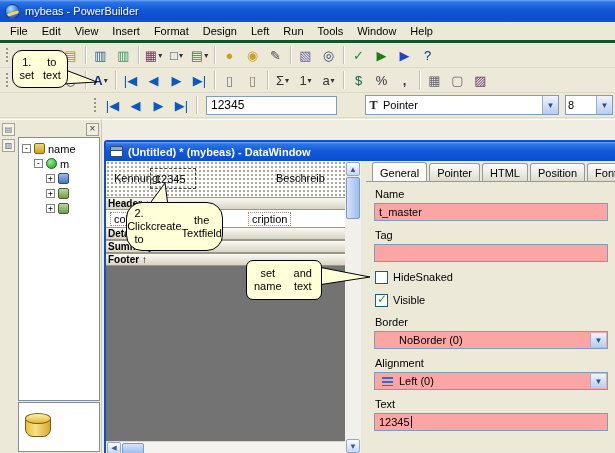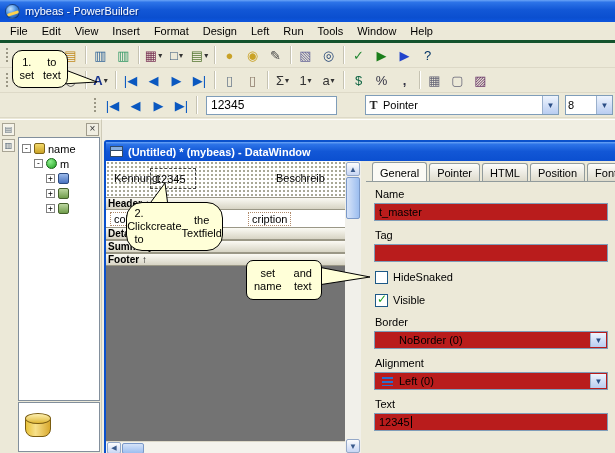--- a/index.html
+++ b/index.html
@@ -77,21 +77,21 @@
 .vscroll .sbtn{width:14px;height:14px;font-size:8px}
 .sthumb{width:14px;height:42px;margin-top:1px;background:linear-gradient(90deg,#d6e3f8,#9cbef0);border:1px solid #7a98c8;border-radius:2px}
 .sdown{margin-top:auto}
 
 .props{position:absolute;left:260px;top:0;right:0;bottom:0;background:#ece9d8;overflow:hidden}
 .tab-row{height:20px;display:flex;align-items:flex-end;padding-left:6px;overflow:hidden}
 .tab{padding:3px 7px 2px;border:1px solid #919b9c;border-bottom:none;border-radius:3px 3px 0 0;background:linear-gradient(180deg,#fdfdfb,#dedbcc);margin-right:2px;white-space:nowrap;flex:none}
 .tab.active{background:#fbfaf5;padding-top:4px;position:relative;z-index:2}
 .tab-page{position:absolute;left:0;right:0;top:20px;bottom:0;border-top:1px solid #919b9c;background:#ece9d8;padding:6px 0 0 8px}
 .fld-label{margin:0 0 2px 1px;line-height:13px}
-.txt{width:234px;height:18px;border:1px solid #7f9db9;background:#b91c1c;display:flex;align-items:center;padding:0 4px;margin-bottom:3px;position:relative}
+.txt{width:234px;height:18px;border:1px solid #7f9db9;background:#fca5a5;display:flex;align-items:center;padding:0 4px;margin-bottom:3px;position:relative}
 .combo2{padding-right:18px}
 .indent{padding-left:20px}
 .arrow-btn2{position:absolute;right:1px;top:1px;bottom:1px;width:16px;background:linear-gradient(180deg,#eef4fd,#b9cdf1);border-left:1px solid #9ab0cc;display:flex;align-items:center;justify-content:center;color:#2a4d85;font-size:8px}
 .cb-row{display:flex;align-items:center;height:16px;margin:7px 0 0 1px}
 .cb{width:13px;height:13px;border:1px solid #1d5987;background:#fff;margin-right:5px;position:relative;flex:none}
 .cb.checked::after{content:"✓";color:#21a121;font-size:12px;font-weight:bold;position:absolute;left:1px;top:-3px}
 .mt6{margin-top:8px}
 .align-icon{width:11px;height:9px;margin:0 6px 0 3px;background:repeating-linear-gradient(180deg,#2a6fd0 0 2px,transparent 2px 4px);flex:none}
 .caret{width:1px;height:12px;background:#000;margin-left:1px}
 

